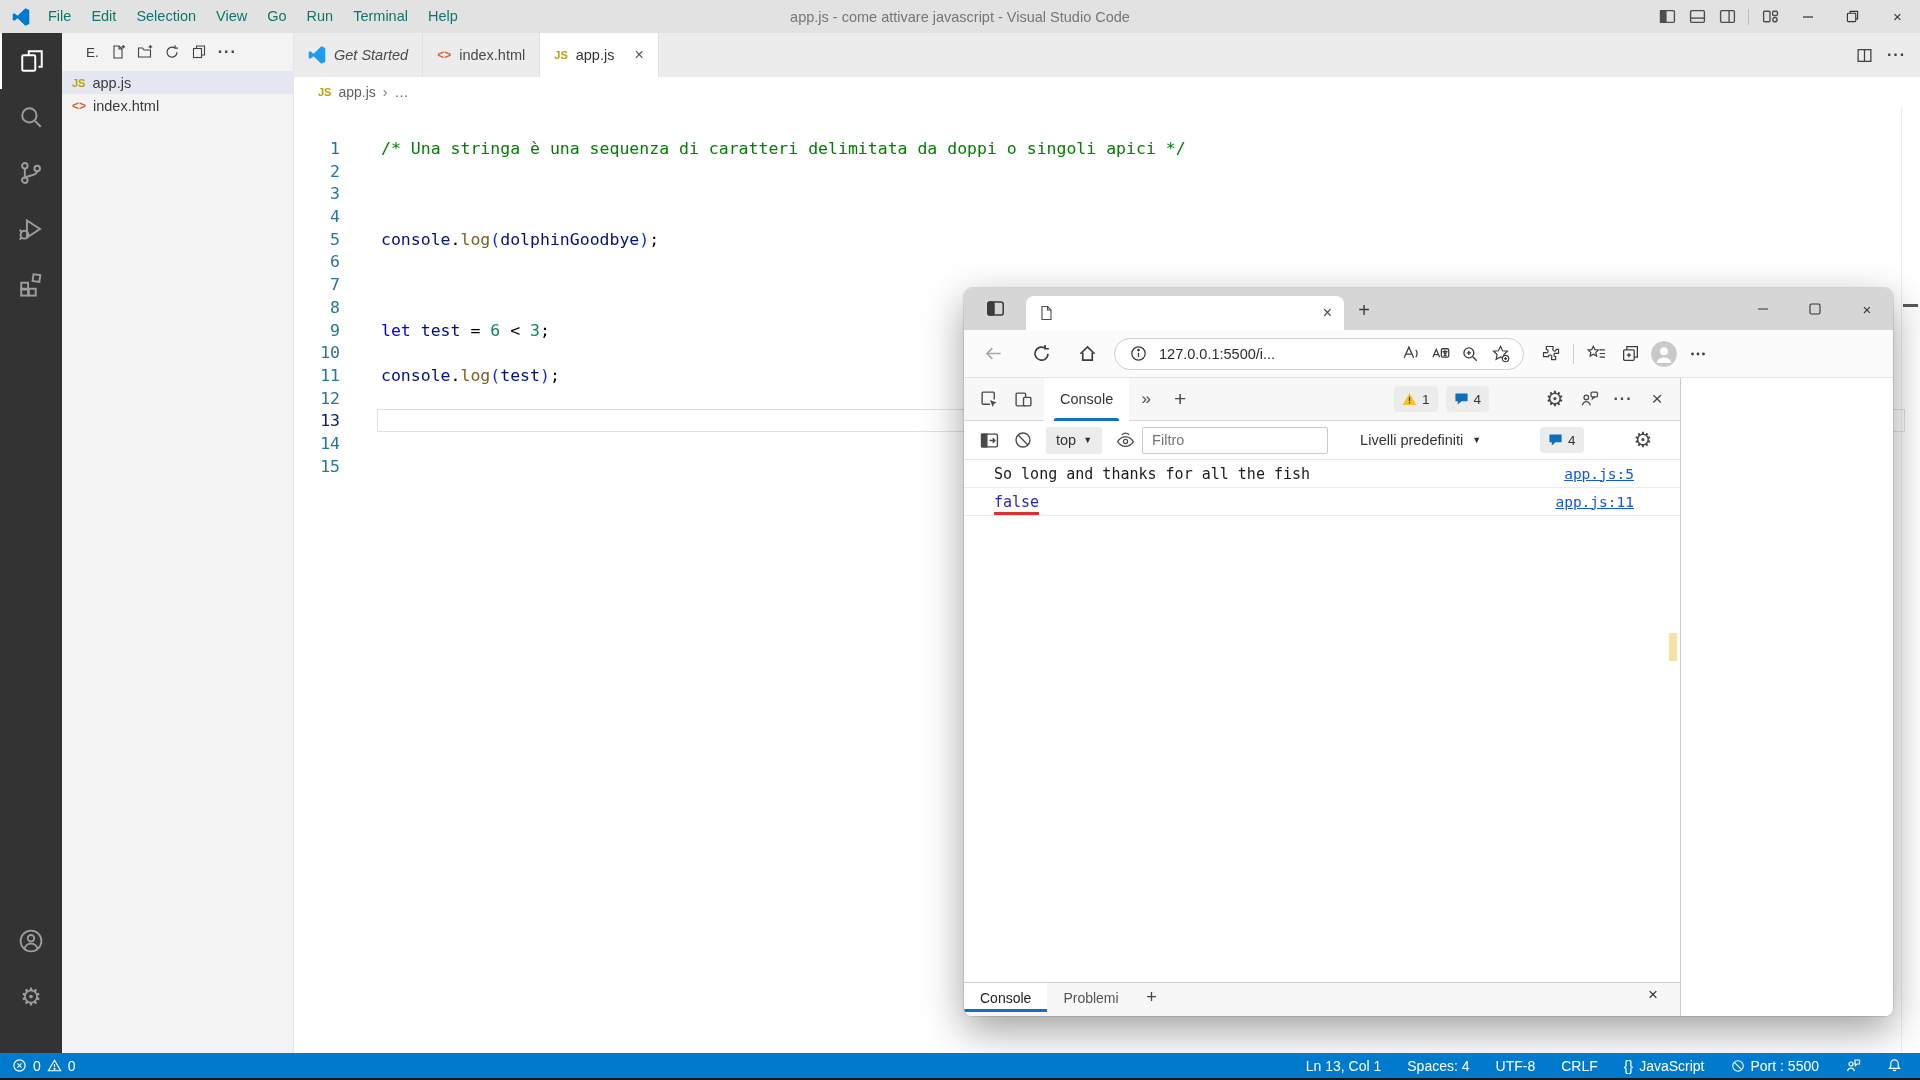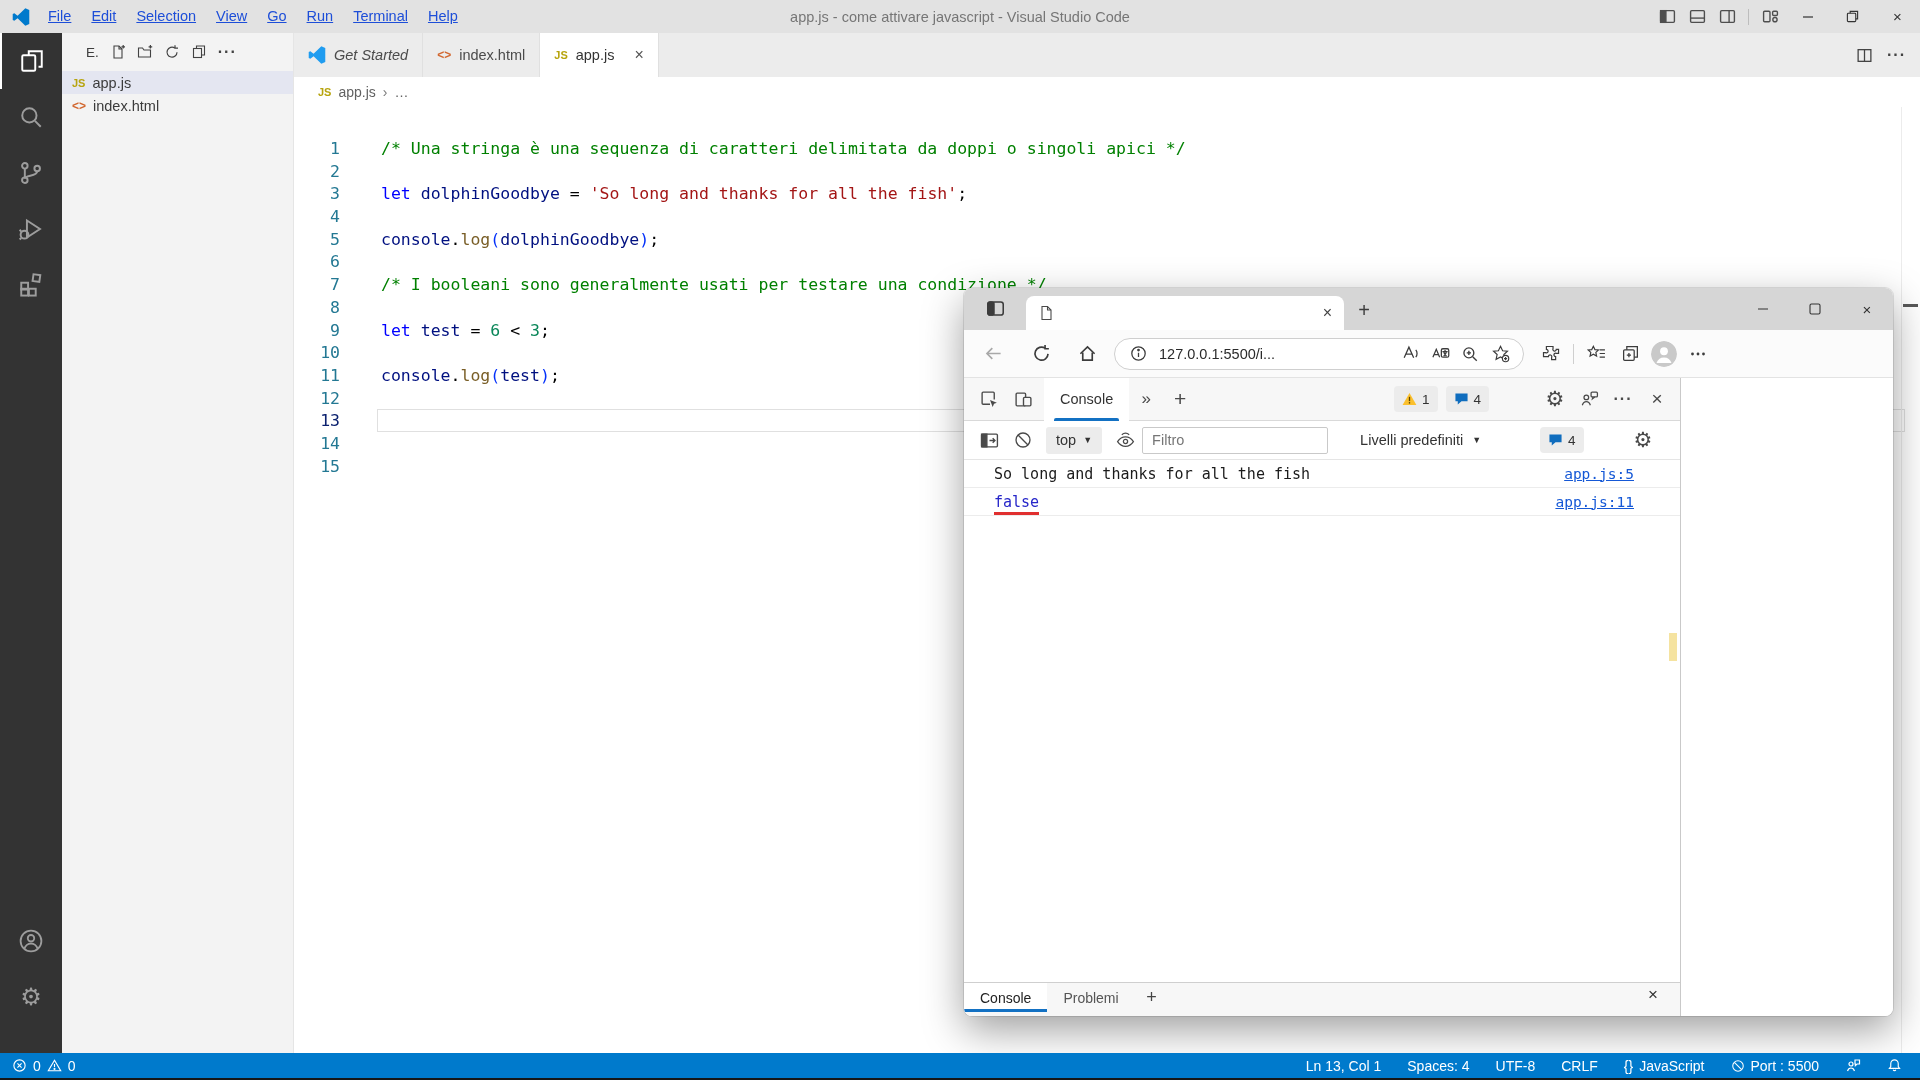--- a/index.html
+++ b/index.html
@@ -9,21 +9,21 @@
     background:#fff; font-family:"Liberation Sans",sans-serif; color:#333;
     -webkit-font-smoothing:antialiased;
   }
   .abs { position:absolute; }
   svg { display:block; }
 
   
   .vsc-titlebar { left:0; top:0; width:1920px; height:33px; background:#e2e2e2;
     display:flex; align-items:center; }
   .vsc-logo { margin:0 8px 0 12px; }
-  .menu-item { padding:0 10px; font-size:14.5px; color:#1d4ed8; line-height:33px; cursor:default;text-decoration:underline; }
+  .menu-item { padding:0 10px; font-size:14.5px; color:#0f766e; line-height:33px; cursor:default; }
   .vsc-title { position:absolute; left:0; right:0; text-align:center; font-size:14.5px; color:#767676; pointer-events:none; }
   .tb-right { position:absolute; right:0; top:0; height:33px; display:flex; align-items:center; }
   .tb-ic { width:30px; height:33px; display:flex; align-items:center; justify-content:center; color:#4e4e4e; }
   .tb-divider { width:1px; height:16px; background:#bdbdbd; margin:0 6px; }
   .win-btn { width:45px; height:33px; display:flex; align-items:center; justify-content:center; color:#333; font-size:15px; }
 
   
   .vsc-activitybar { left:0; top:33px; width:62px; height:1020px; background:#333333; }
   .act-item { width:62px; height:56px; display:flex; align-items:center; justify-content:center; color:#9d9d9d; }
   .act-item.active { color:#ffffff; border-left:2px solid #ffffff; }
@@ -325,25 +325,25 @@
     <div class="vsc-breadcrumb">
       <span class="js-badge">JS</span>
       <span>app.js</span>
       <span class="crumb-sep">›</span>
       <span>…</span>
     </div>
 
     <div class="vsc-code" id="code-lines">
         <div class="code-line"><span class="gutter">1</span><span class="ltext"><span class="tok-cm">/* Una stringa è una sequenza di caratteri delimitata da doppi o singoli apici */</span></span></div>
         <div class="code-line"><span class="gutter">2</span><span class="ltext"></span></div>
-        <div class="code-line"><span class="gutter">3</span><span class="ltext"><span class="tok-kw">let</span><span class="tok-pl"> </span><span class="tok-var">dolphinGoodbye</span><span class="tok-pl"> = </span><span class="tok-str">'So long and thanks for all the fish'</span><span class="tok-pl">;</span></span></div>
+        <div class="code-line"><span class="gutter">3</span></div>
         <div class="code-line"><span class="gutter">4</span><span class="ltext"></span></div>
         <div class="code-line"><span class="gutter">5</span><span class="ltext"><span class="tok-var">console</span><span class="tok-pl">.</span><span class="tok-fn">log</span><span class="tok-par">(</span><span class="tok-var">dolphinGoodbye</span><span class="tok-par">)</span><span class="tok-pl">;</span></span></div>
         <div class="code-line"><span class="gutter">6</span><span class="ltext"></span></div>
-        <div class="code-line"><span class="gutter">7</span><span class="ltext"><span class="tok-cm">/* I booleani sono generalmente usati per testare una condizione */</span></span></div>
+        <div class="code-line"><span class="gutter">7</span></div>
         <div class="code-line"><span class="gutter">8</span><span class="ltext"></span></div>
         <div class="code-line"><span class="gutter">9</span><span class="ltext"><span class="tok-kw">let</span><span class="tok-pl"> </span><span class="tok-var">test</span><span class="tok-pl"> = </span><span class="tok-num">6</span><span class="tok-pl"> &lt; </span><span class="tok-num">3</span><span class="tok-pl">;</span></span></div>
         <div class="code-line"><span class="gutter">10</span><span class="ltext"></span></div>
         <div class="code-line"><span class="gutter">11</span><span class="ltext"><span class="tok-var">console</span><span class="tok-pl">.</span><span class="tok-fn">log</span><span class="tok-par">(</span><span class="tok-var">test</span><span class="tok-par">)</span><span class="tok-pl">;</span></span></div>
         <div class="code-line"><span class="gutter">12</span><span class="ltext"></span></div>
         <div class="code-line"><span class="gutter active">13</span><span class="ltext"></span></div>
         <div class="code-line"><span class="gutter">14</span><span class="ltext"></span></div>
         <div class="code-line"><span class="gutter">15</span><span class="ltext"></span></div>
       </div>
     <div class="cur-line-box" id="cur-line-box" style="top: 376.4px;"></div>

